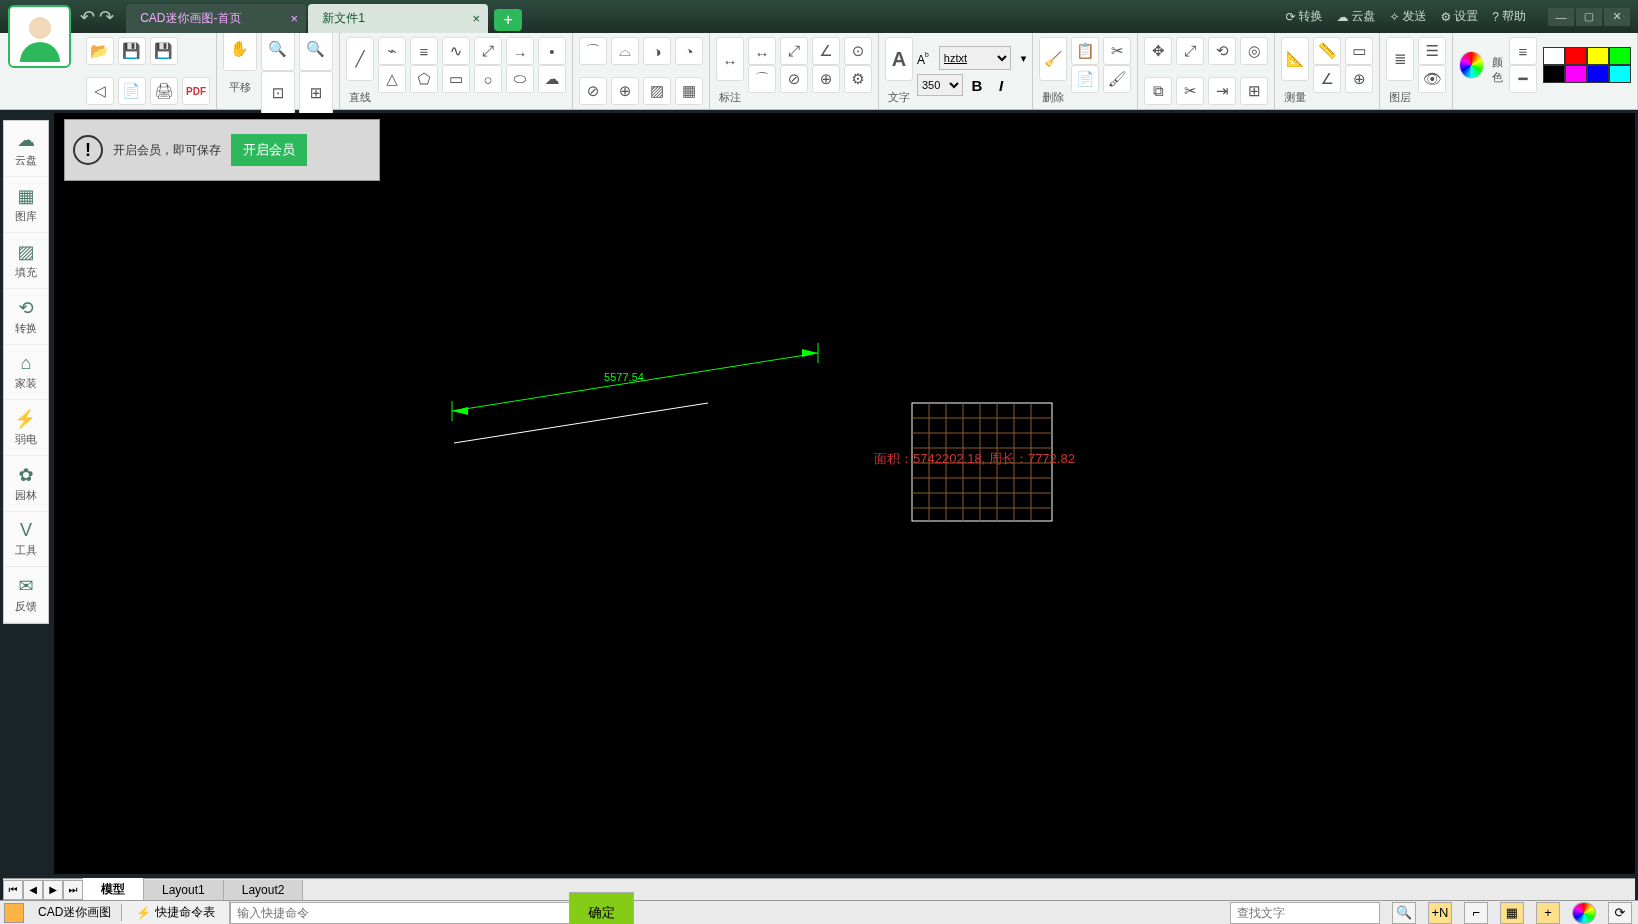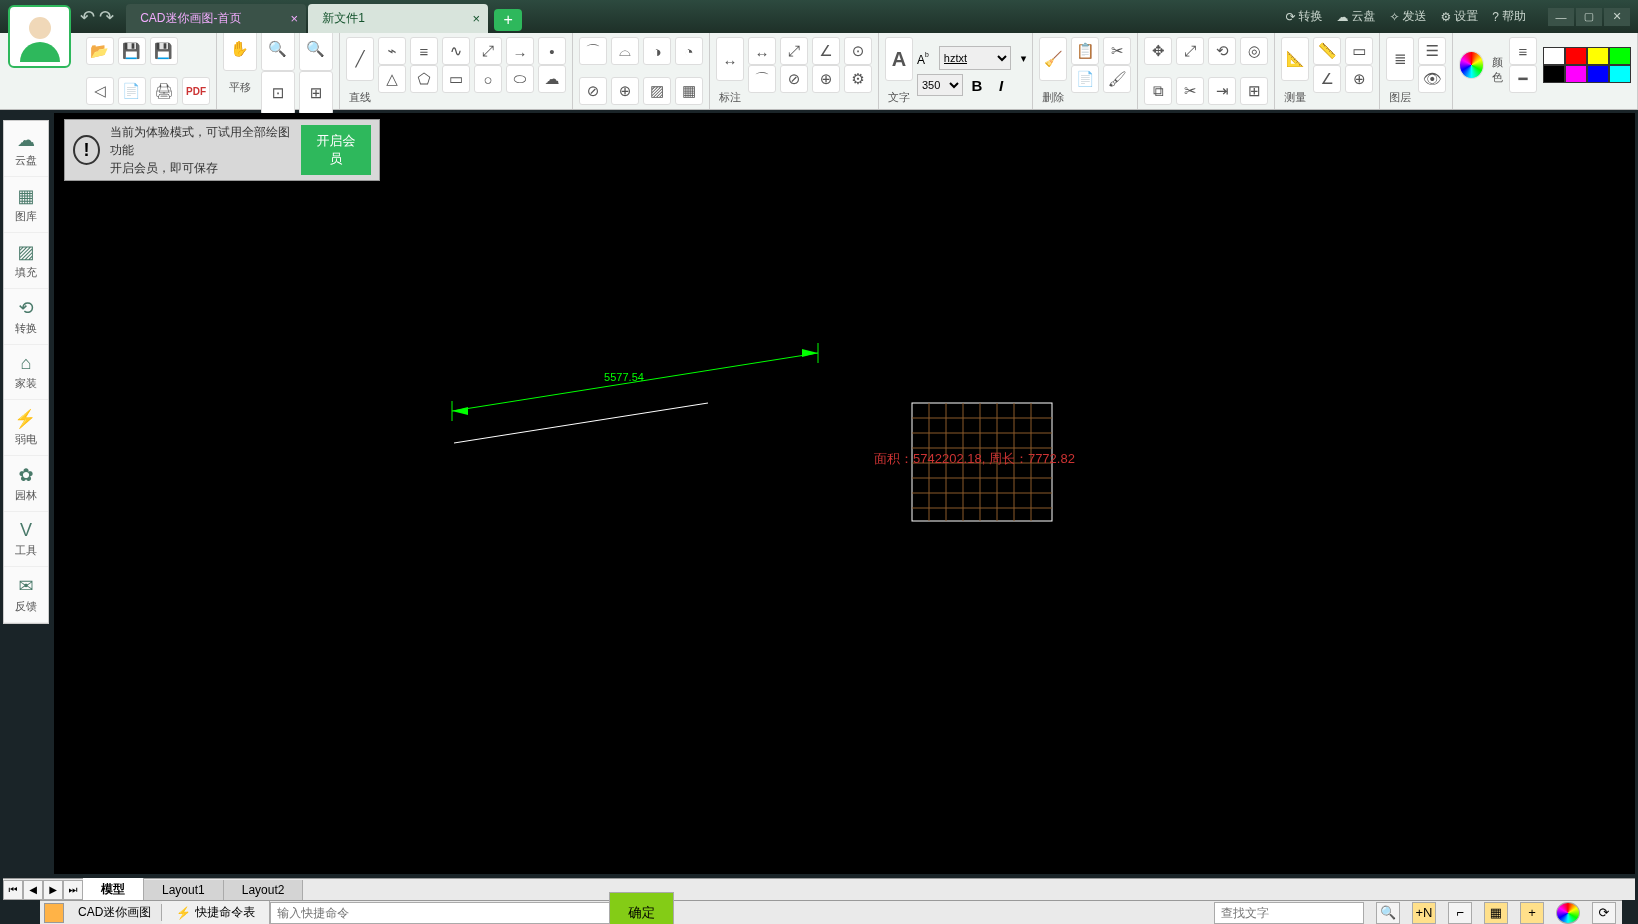--- a/index.html
+++ b/index.html
@@ -51,21 +51,21 @@
 .drawing { position: absolute; left: 0; top: 0; width: 100%; height: 100%; pointer-events: none; }
 
 
 .bottom-tabs { position: absolute; left: 3px; bottom: 24px; right: 3px; height: 22px; background: #eaeaea; border-top: 1px solid #999; display: flex; align-items: center; }
 .nav-btns { display: flex; }
 .nav-btn { width: 20px; height: 20px; border: 1px solid #aaa; background: #f4f4f4; font-size: 10px; display: flex; align-items: center; justify-content: center; cursor: pointer; }
 .btab { padding: 3px 18px; font-size: 12px; background: #d4d4d4; border-right: 1px solid #aaa; cursor: pointer; }
 .btab.active { background: #fff; font-weight: bold; }
 
 
-.statusbar { position: absolute; left: 0; bottom: 0; right: 16px; height: 24px; background: #eaeaea; border-top: 1px solid #999; display: flex; align-items: center; font-size: 12px; margin-left: 40px; }
+.statusbar { position: absolute; left: 0; bottom: 0; right: 0; height: 24px; background: #eaeaea; border-top: 1px solid #999; display: flex; align-items: center; font-size: 12px; }
 .status-icon { width: 20px; height: 20px; margin: 0 4px; background: #ffb347; border: 1px solid #999; }
 .status-title { padding: 0 10px; border-right: 1px solid #aaa; }
 .cmdref-btn { padding: 3px 14px; border-right: 1px solid #aaa; background: #f0f0f0; cursor: pointer; display: flex; align-items: center; gap: 4px; }
 .cmd-input { flex: 0 0 340px; height: 22px; border: 1px solid #aaa; padding: 0 6px; font-size: 12px; }
 .cmd-ok { padding: 11px 18px; border: 1px solid #aaa; background: #84cc16; cursor: pointer; margin-left: -1px; }
 .status-right { position: absolute; right: 6px; display: flex; align-items: center; gap: 12px; }
 .search-input { width: 150px; height: 22px; border: 1px solid #aaa; padding: 0 6px; font-size: 12px; }
 .sbtn { width: 24px; height: 22px; border: 1px solid #aaa; background: #f4f4f4; display: flex; align-items: center; justify-content: center; cursor: pointer; font-size: 13px; }
 </style>
 </head>
@@ -364,21 +364,20 @@
   <div class="sidebar-item">
       <span class="icon">✉</span>
       <span class="label">反馈</span>
     </div>
 </div>
 
 <div class="canvas">
   <div class="notice-box">
     <div class="notice-icon">!</div>
     <div class="notice-text">
-      <div>当前为体验模式，可试用全部绘图功能</div>
       <div>开启会员，即可保存</div>
     </div>
     <button class="notice-btn">开启会员</button>
   </div>
   <svg class="drawing">
 
     <line x1="400" y1="330" x2="654" y2="290" stroke="#fff" stroke-width="1"></line>
 
     <line x1="398" y1="298" x2="764" y2="240" stroke="#0f0" stroke-width="1"></line>
     <line x1="398" y1="288" x2="398" y2="308" stroke="#0f0" stroke-width="1"></line>

